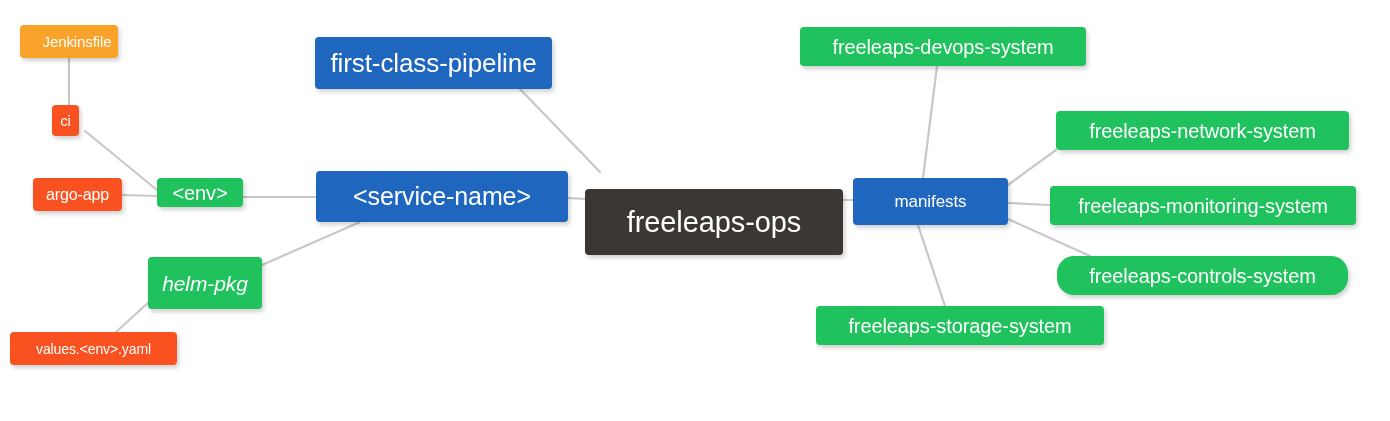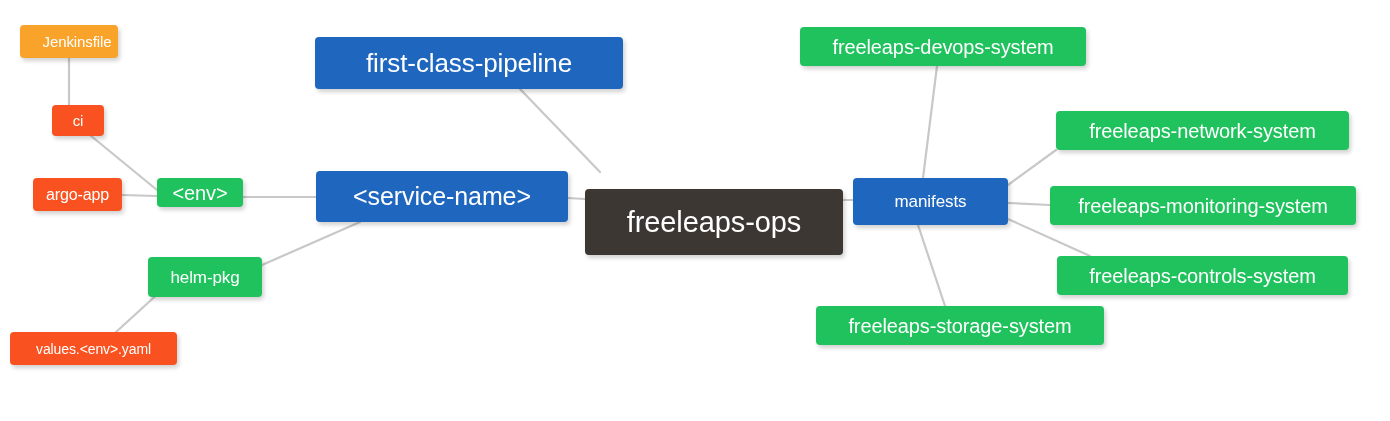--- a/index.html
+++ b/index.html
@@ -65,51 +65,51 @@
       <line x1="1008" y1="219" x2="1090" y2="256" stroke="#c8c8c8" stroke-width="2.2" stroke-linecap="round"></line>
       <line x1="918" y1="225" x2="945" y2="306" stroke="#c8c8c8" stroke-width="2.2" stroke-linecap="round"></line>
     </svg>
   <div id="nodes">
       <div class="node n-root" style="left: 585px; top: 169px; width: 258px; height: 66px; font-size: 29px; margin-top: 20px;">
         <span>freeleaps-ops</span>
       </div>
       <div class="node n-blue" style="left: 316px; top: 171px; width: 252px; height: 51px; font-size: 25px;">
         <span>&lt;service-name&gt;</span>
       </div>
-      <div class="node n-blue" style="left: 315px; top: 37px; width: 308px; height: 52px; font-size: 26px;">
+      <div class="node n-blue" style="left: 315px; top: 37px; width: 237px; height: 52px; font-size: 26px;">
         <span>first-class-pipeline</span>
       </div>
       <div class="node n-blue" style="left: 853px; top: 178px; width: 155px; height: 47px; font-size: 17px;">
         <span>manifests</span>
       </div>
       <div class="node n-green" style="left: 157px; top: 178px; width: 86px; height: 29px; font-size: 20px;">
         <span>&lt;env&gt;</span>
       </div>
-      <div class="node n-green" style="left: 148px; top: 257px; width: 114px; height: 40px; font-size: 17px;">
+      <div class="node n-green" style="left: 148px; top: 257px; width: 114px; height: 52px; font-size: 21px; font-style: italic;">
         <span>helm-pkg</span>
       </div>
       <div class="node n-green" style="left: 800px; top: 27px; width: 286px; height: 39px; font-size: 20px;">
         <span>freeleaps-devops-system</span>
       </div>
       <div class="node n-green" style="left: 1056px; top: 111px; width: 293px; height: 39px; font-size: 20px;">
         <span>freeleaps-network-system</span>
       </div>
       <div class="node n-green" style="left: 1050px; top: 186px; width: 306px; height: 39px; font-size: 20px;">
         <span>freeleaps-monitoring-system</span>
       </div>
-      <div class="node n-green" style="left: 1057px; top: 256px; width: 291px; height: 39px; font-size: 20px;">
+      <div class="node n-green" style="left: 1057px; top: 256px; width: 291px; height: 39px; font-size: 20px; border-radius: 17px;">
         <span>freeleaps-controls-system</span>
       </div>
       <div class="node n-green" style="left: 816px; top: 306px; width: 288px; height: 39px; font-size: 20px;">
         <span>freeleaps-storage-system</span>
       </div>
       <div class="node n-orange" style="left: 20px; top: 25px; width: 98px; height: 33px; font-size: 15px; padding-left: 16px;">
         <span>Jenkinsfile</span>
       </div>
-      <div class="node n-red" style="left: 52px; top: 105px; width: 52px; height: 31px; font-size: 15px;">
+      <div class="node n-red" style="left: 52px; top: 105px; width: 27px; height: 31px; font-size: 15px;">
         <span>ci</span>
       </div>
       <div class="node n-red" style="left: 33px; top: 178px; width: 89px; height: 33px; font-size: 16px;">
         <span>argo-app</span>
       </div>
       <div class="node n-red" style="left: 10px; top: 332px; width: 167px; height: 33px; font-size: 14px; justify-content: center;">
         <span>values.&lt;env&gt;.yaml</span>
       </div>
     </div>
 </div>

